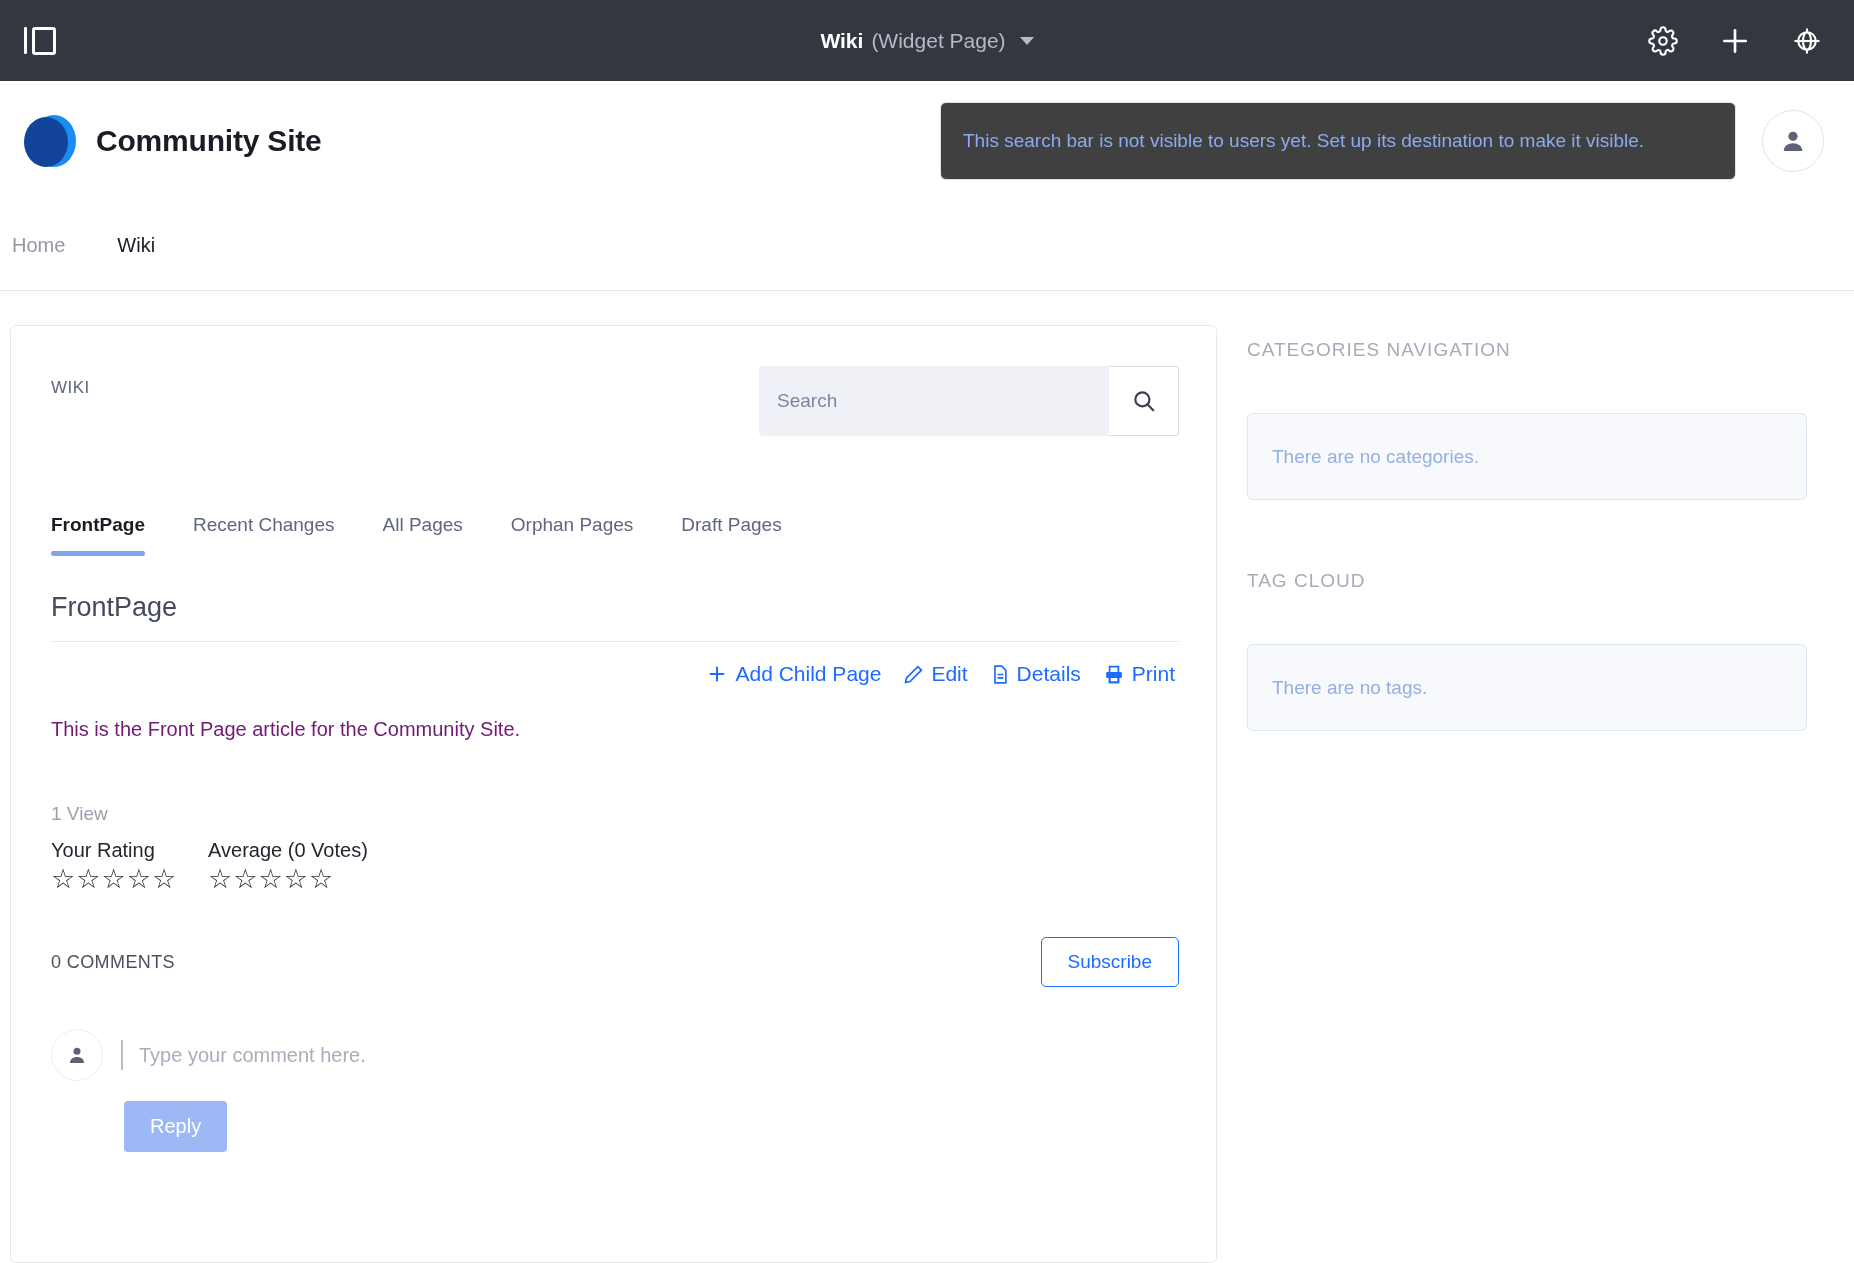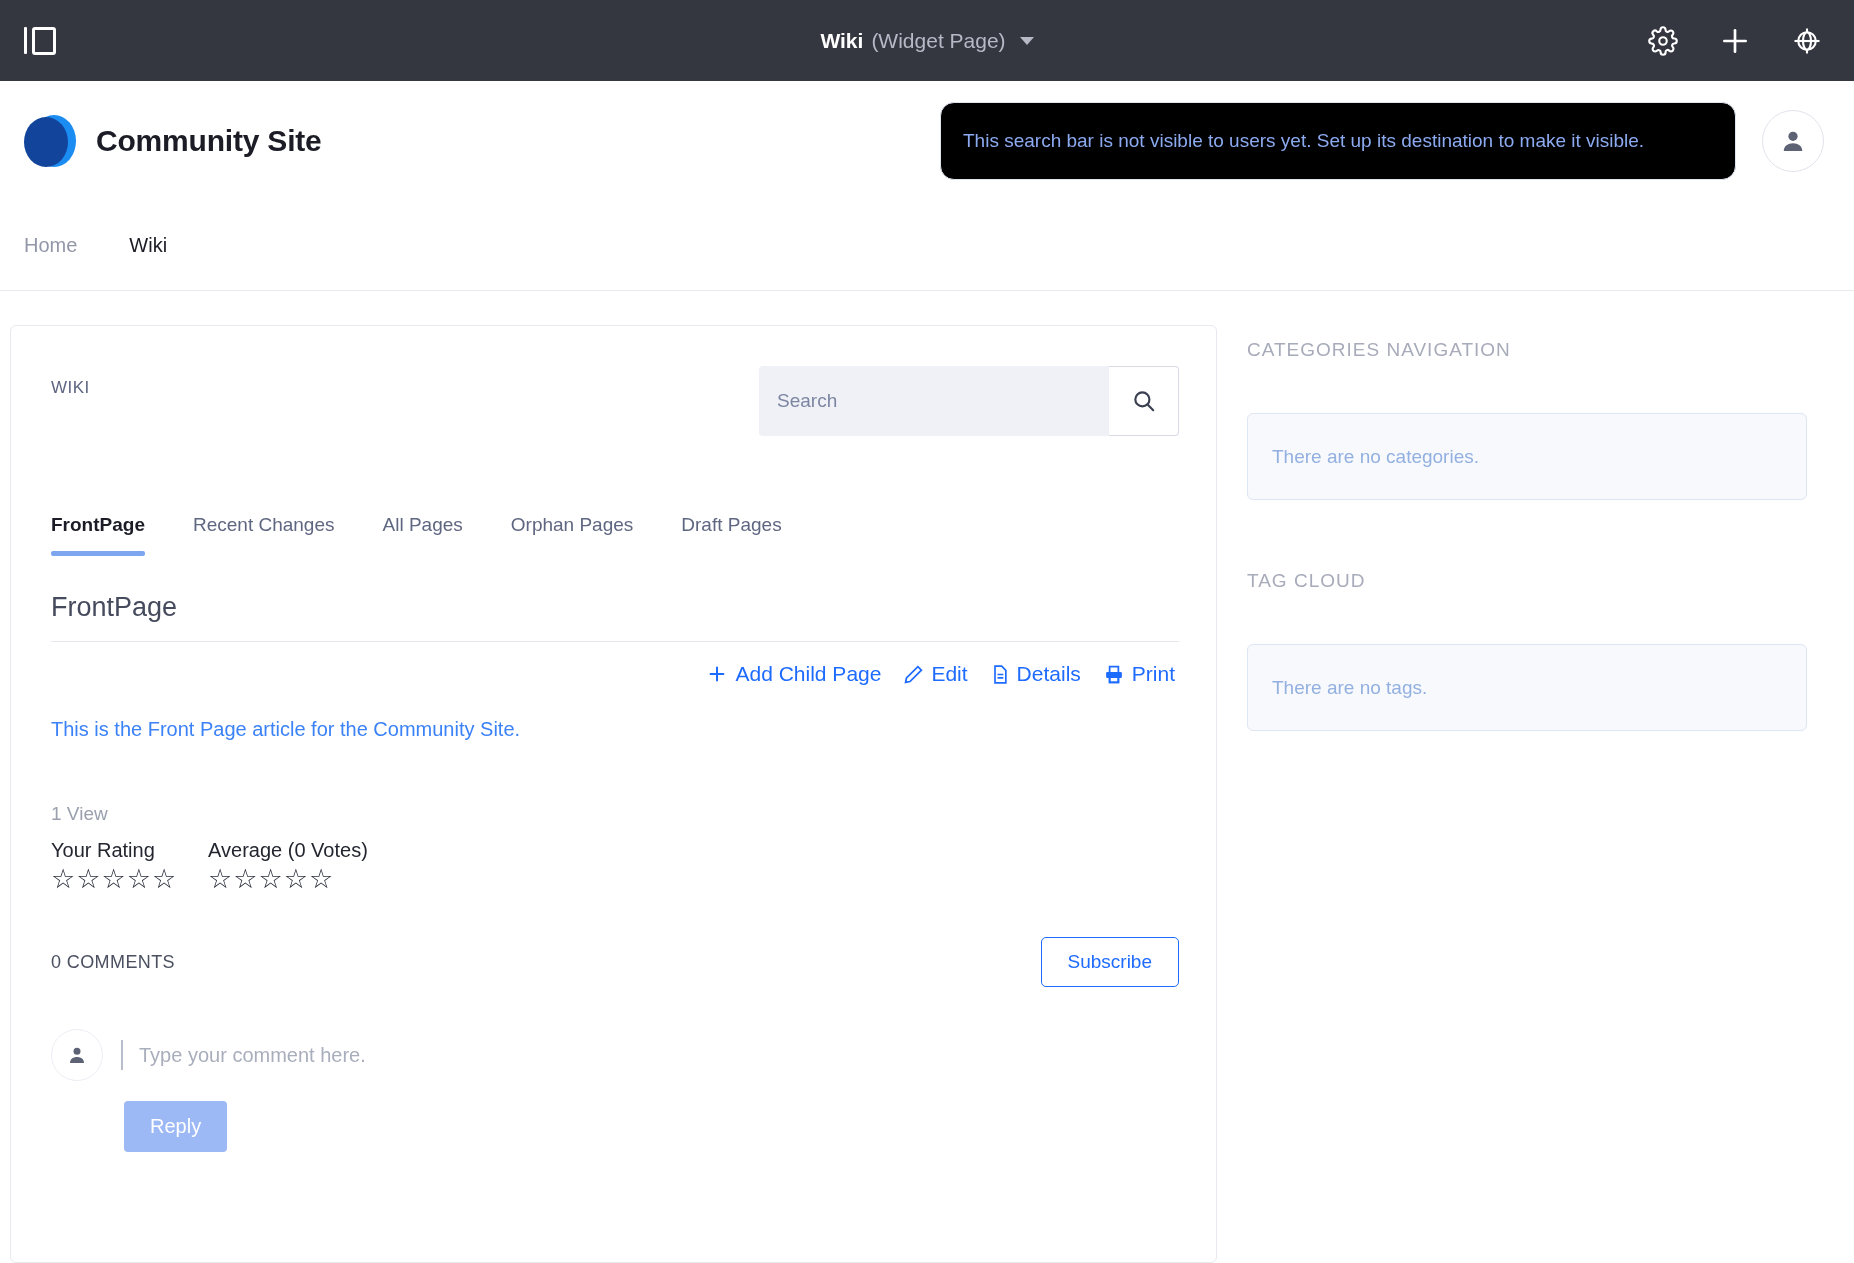--- a/index.html
+++ b/index.html
@@ -65,42 +65,42 @@
   .brand-logo .c-front {
     position: absolute; left: 0; top: 2px;
     width: 44px; height: 50px; border-radius: 50%;
     background: #12449b;
   }
   .brand-name { font-size: 30px; font-weight: bold; color: #1b1c26; letter-spacing: -0.2px; }
 
   .header-search {
     margin-left: auto;
     width: 796px; height: 78px;
-    background: #000000;
+    background: #404040;
     border: 1px solid #dfe4ef;
-    border-radius: 14px;
+    border-radius: 6px;
     display: flex; align-items: center;
     padding: 0 22px;
     cursor: text;
   }
   .header-search .note { color: #8caaf0; font-size: 19px; }
 
   .avatar-btn {
     margin-left: 26px;
     width: 62px; height: 62px; border-radius: 50%;
     border: 1px solid #e2e4ec;
     display: flex; align-items: center; justify-content: center;
     cursor: pointer; background: #fff;
   }
 
   
   .site-nav {
     height: 90px;
     display: flex; align-items: center;
-    padding: 0 24px;
+    padding: 0 12px;
     border-bottom: 1px solid #e7e9ef;
     gap: 52px;
   }
   .site-nav a {
     font-size: 20px;
     text-decoration: none;
     cursor: pointer;
   }
   .site-nav .nav-inactive { color: #9297a8; }
   .site-nav .nav-active { color: #1b1c26; }
@@ -182,21 +182,21 @@
   .article-actions {
     display: flex; justify-content: flex-end; align-items: flex-end;
     gap: 22px;
     font-size: 21px;
     color: #1e6bff;
     padding-right: 4px;
   }
   .article-actions .act { display: flex; align-items: center; gap: 7px; cursor: pointer; }
 
   .article-text {
-    font-size: 20px; color: #3b82f6;
+    font-size: 20px; color: #701a75;
     margin-top: 32px;
   }
 
   .views { font-size: 19px; color: #9aa0ae; margin-top: 62px; }
 
   .ratings { display: flex; gap: 32px; margin-top: 14px; }
   .rating-block .rating-label { font-size: 20px; color: #23262f; margin-bottom: 4px; }
   .stars { display: flex; gap: 1px; }
   .star { font-size: 27px; line-height: 1; color: #2b2f3c; cursor: pointer; }
 

